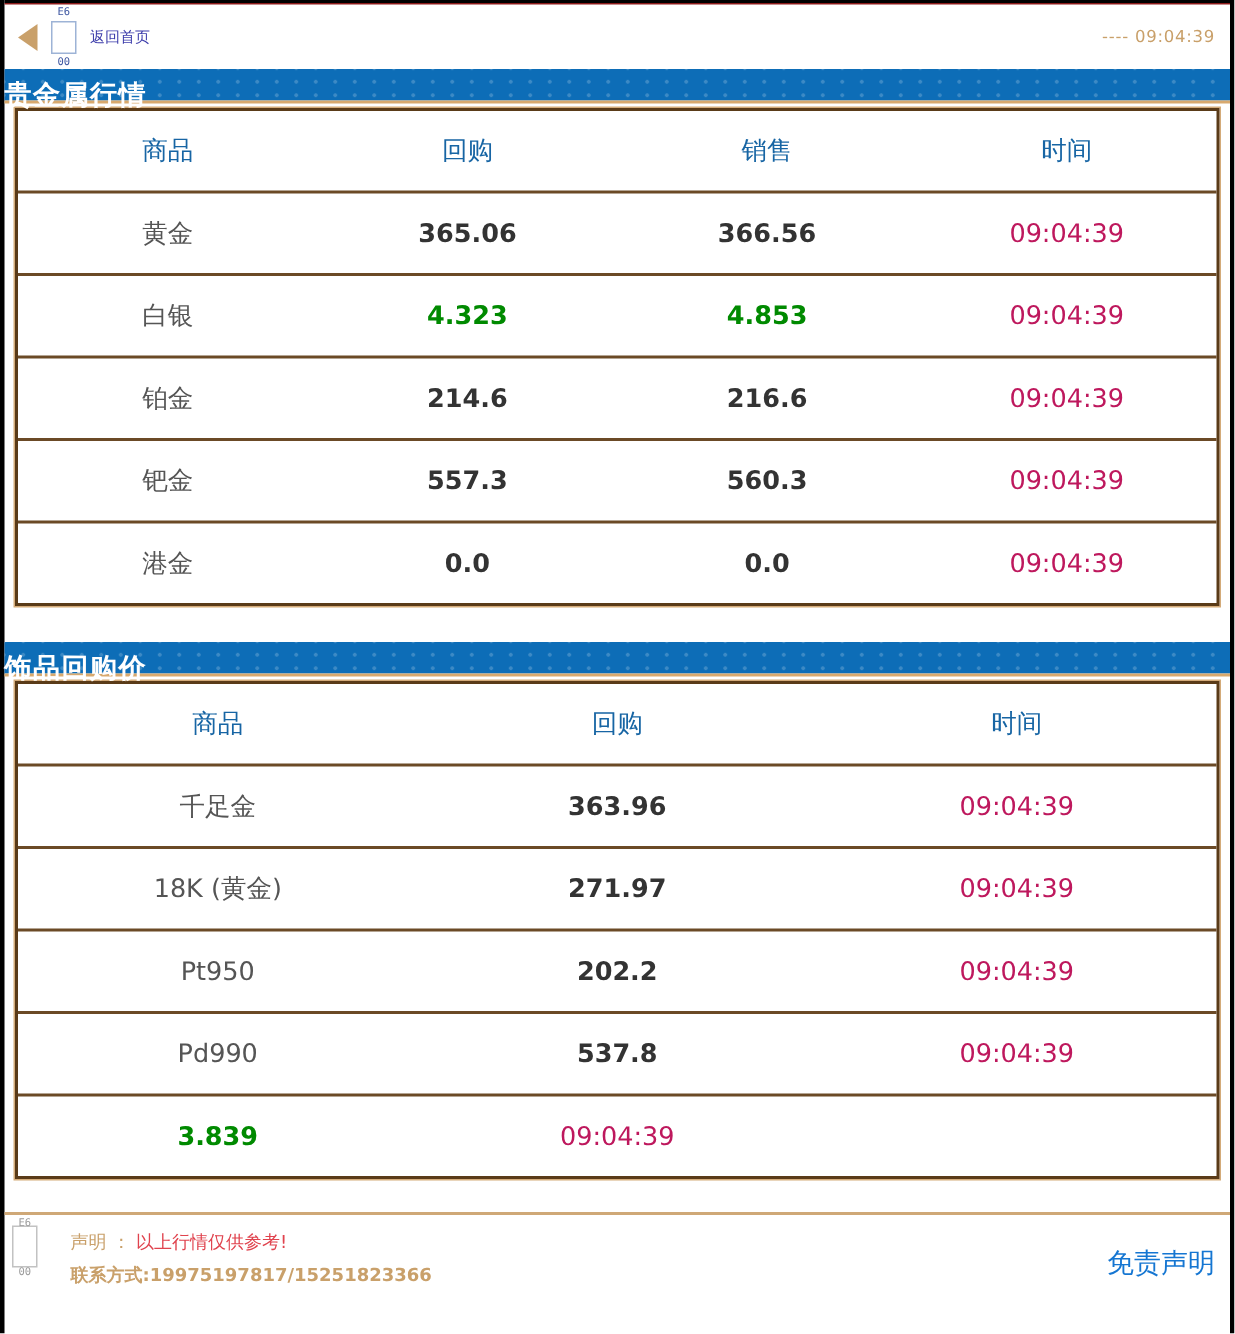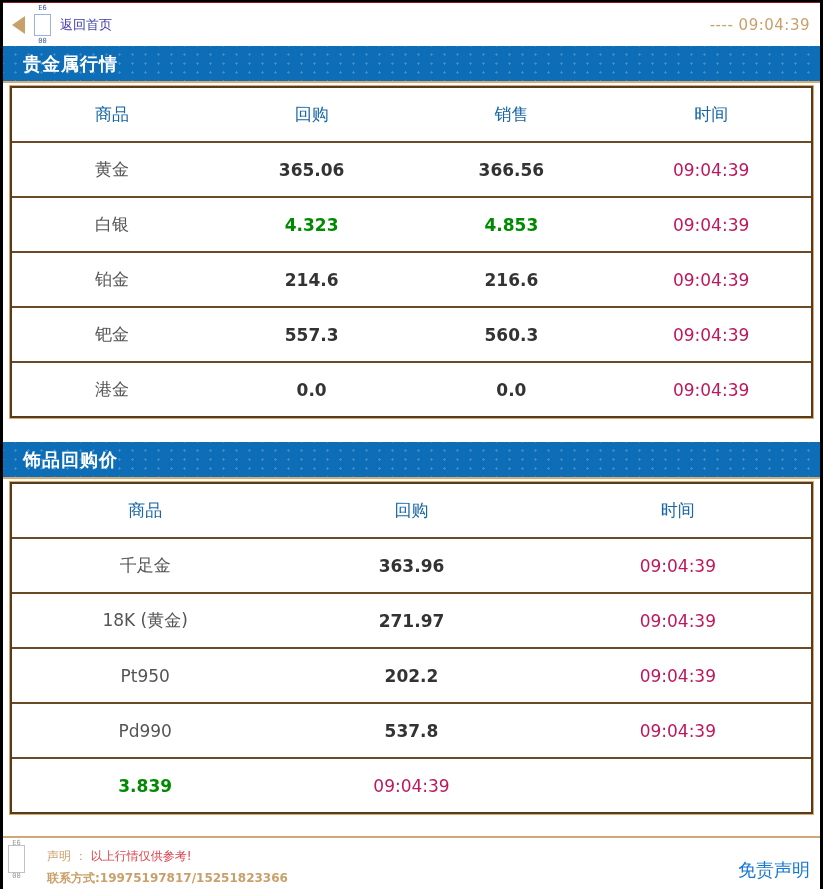--- a/index.html
+++ b/index.html
@@ -15,27 +15,27 @@
 
   
   .topbar{height:43px;display:flex;align-items:center;padding:0 10px 0 9px;}
   .back-tri{width:0;height:0;border-top:9px solid transparent;border-bottom:9px solid transparent;
     border-right:13px solid var(--tan,#c9a06a);display:inline-block;cursor:pointer;}
   .tofu{display:inline-flex;flex-direction:column;align-items:center;justify-content:center;
     width:17px;height:22px;box-sizing:border-box;font-family:"DejaVu Sans Mono",monospace;
     font-size:7px;line-height:8px;user-select:none;gap:25px;}
   .tofu.blue{border:1px solid #9db3d6;color:#3c55a0;margin-left:9px;}
   .tofu.gray{border:1px solid #c2c2c2;color:#9a9a9a;width:17px;height:28px;}
-  .back-link{margin-left:9px;color:var(--link-indigo,#3b3baa);font-size:13px;text-decoration:none;cursor:pointer;text-align:center;}
+  .back-link{margin-left:9px;color:var(--link-indigo,#3b3baa);font-size:10px;text-decoration:none;cursor:pointer;text-align:center;}
   .flex-sp{flex:1;}
-  .topbar-time{color:var(--tan,#c9a06a);font-size:15px;letter-spacing:.5px;}
+  .topbar-time{color:var(--tan,#c9a06a);font-size:11px;letter-spacing:.5px;}
 
   
-  .sec-header{height:35px;line-height:35px;background:var(--accent-blue,#0d6db7);color:#fff;
-    font-size:18px;font-weight:bold;padding-left:20px;letter-spacing:1px;
+  .sec-header{height:21px;line-height:35px;background:var(--accent-blue,#0d6db7);color:#fff;
+    font-size:18px;font-weight:bold;padding-left:0;letter-spacing:1px;
     background-image:radial-gradient(circle,rgba(255,255,255,.20) 1.2px,transparent 1.4px);
     background-size:13px 9px;background-position:6px 13px;}
   .sec-underline{height:2px;background:#d8a96e;margin-bottom:3px;}
   .sec2{margin-top:24px;}
 
   
   .qtable{margin:0 7px;border:2px solid var(--border-brown,#5a3b18);
     box-shadow:0 0 0 1px #d4ab79;background:#fff;}
   .trow{height:53px;display:grid;align-items:center;text-align:center;
     border-bottom:2px solid var(--separator-brown,#6b4a26);}

